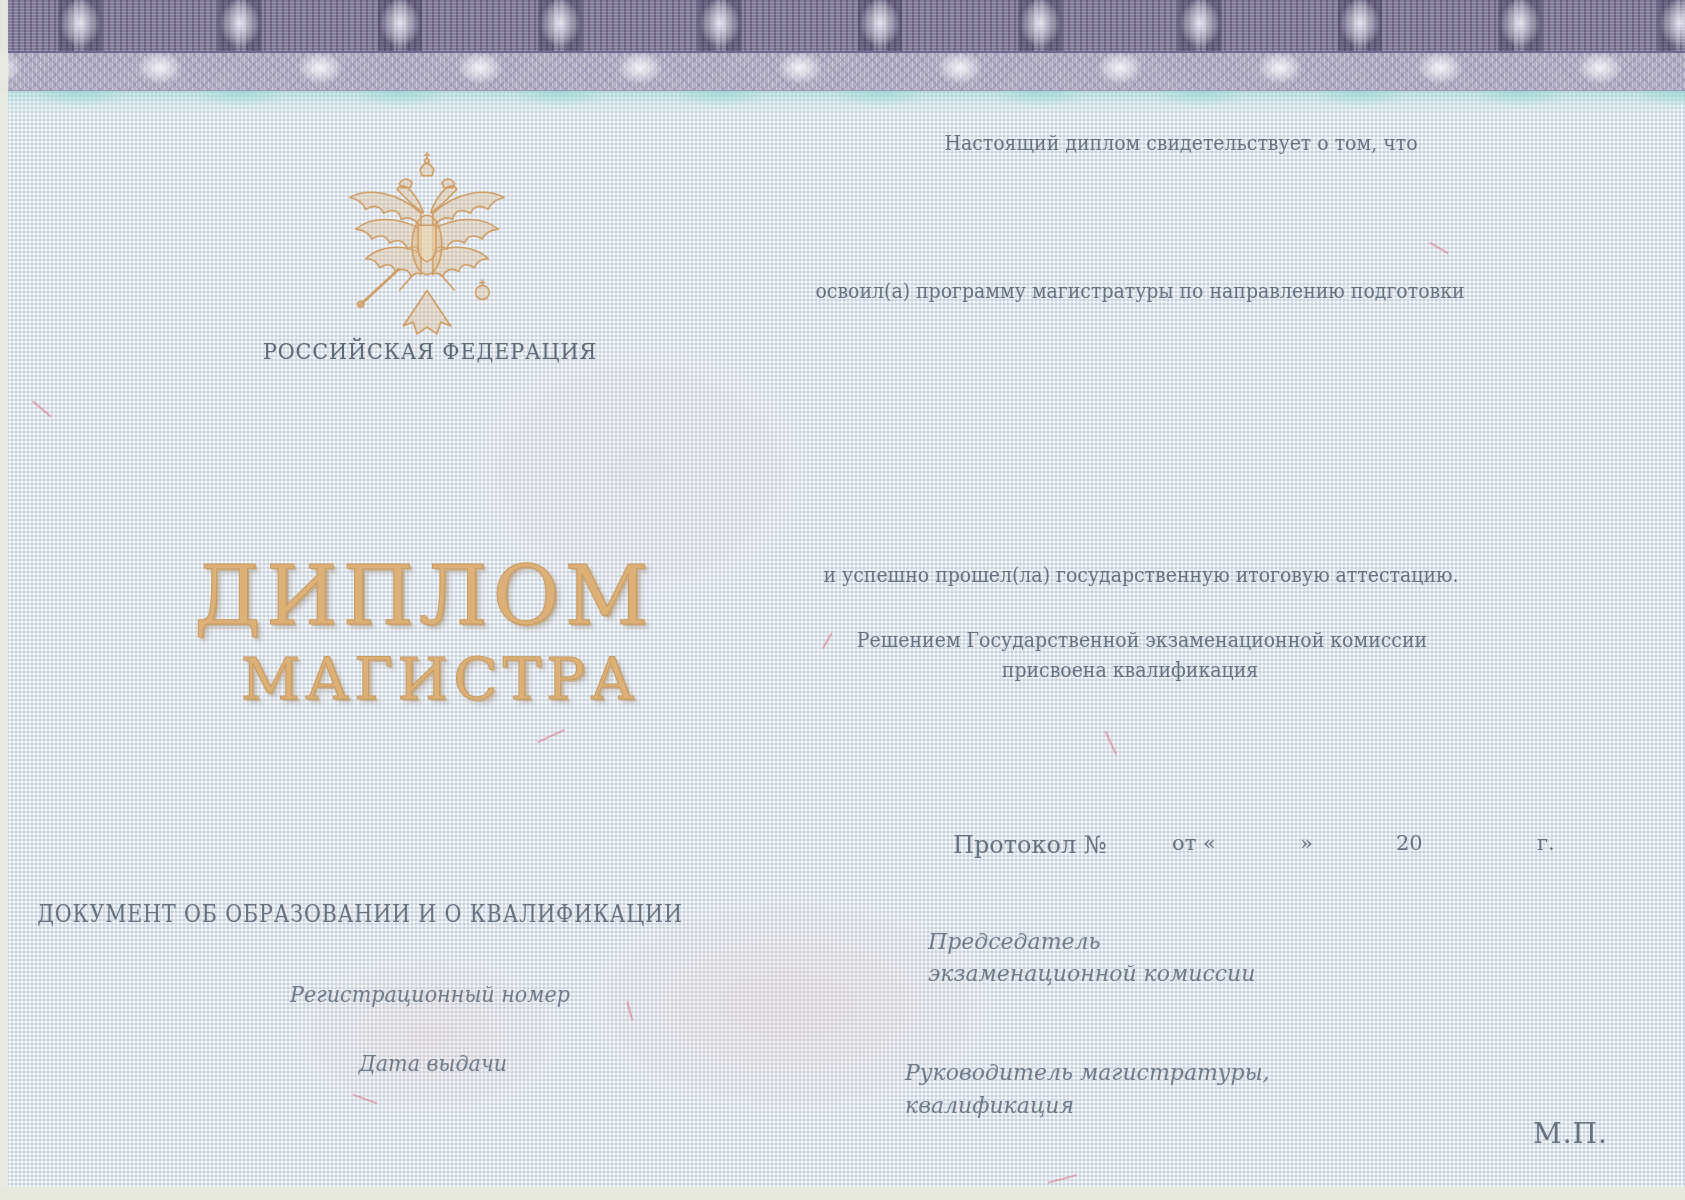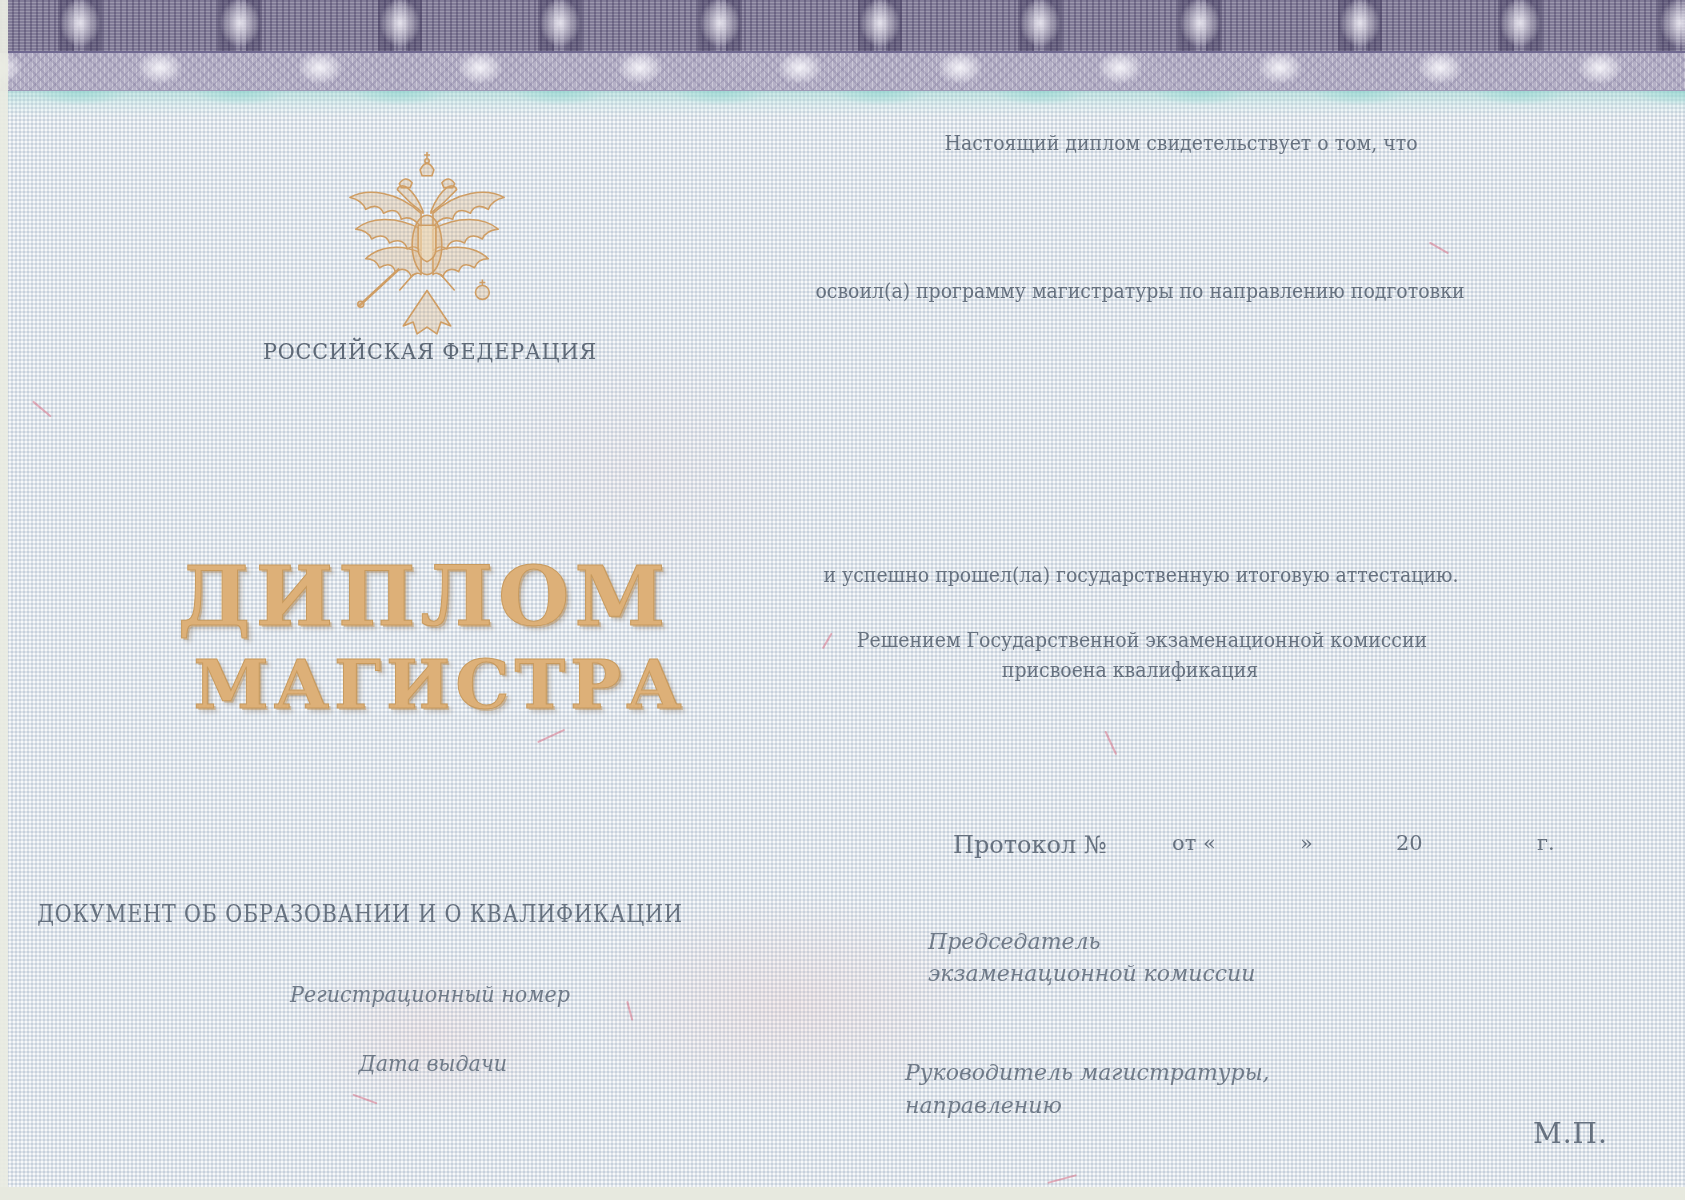--- a/index.html
+++ b/index.html
@@ -44,21 +44,21 @@
       radial-gradient(60px 18px at 50% 0%, rgba(140,212,205,0.55), rgba(160,220,214,0.25) 60%, transparent 80%),
       linear-gradient(180deg, rgba(150,215,208,0.5), rgba(190,232,228,0.25) 55%, transparent);
     background-size:160px 26px, auto; background-repeat:repeat-x;
   }
   .edge-left  { position:absolute; left:0; top:0; width:8px; height:100%; background:#e9ebe2; opacity:.95; z-index:6; }
   .edge-bottom{ position:absolute; left:0; bottom:0; width:100%; height:13px; background:#e7e9df; z-index:6; }
   .t { position:absolute; color:#66717f; white-space:nowrap; }
   .cx { transform:translateX(-50%) scaleX(0.9); transform-origin:center top; }
   .it { font-style:italic; color:#6f7a88; }
   .title {
-    font-weight:bold; color:#ddb078; letter-spacing:5px; line-height:1;
+    font-weight:normal; color:#ddb078; letter-spacing:5px; line-height:1;
     -webkit-text-stroke:1px #c89a5d;
     text-shadow:2px 2px 0 rgba(190,146,88,0.45), 4px 4px 4px rgba(110,85,50,0.25);
   }
   .fiber { position:absolute; height:1.5px; background:#d87187; border-radius:2px; opacity:.55; }
   .sig-block div { white-space:nowrap;font-style:italic; }
 </style>
 </head>
 <body>
 
 <div class="page">
@@ -106,21 +106,21 @@
       <path d="M21,166 L62,128" fill="none" stroke-width="2.6"></path>
       <circle cx="23" cy="164" r="3"></circle>
       <circle cx="146" cy="152" r="7"></circle>
       <path d="M146,145 L146,139 M143,142 L149,142" fill="none"></path>
     </g>
   </svg>
 
   <div class="t cx" style="left:430px;top:338px;font-size:23px;letter-spacing:1px;color:#5e6977">РОССИЙСКАЯ ФЕДЕРАЦИЯ</div>
 
   <div class="t title" style="left:424px;top:555px;font-size:82px;transform:translateX(-50%)">ДИПЛОМ</div>
-  <div class="t title" style="left:440px;top:650px;font-size:68px;transform:translateX(-50%)">МАГИСТРА</div>
+  <div class="t title" style="left:440px;top:650px;font-size:58px;transform:translateX(-50%)">МАГИСТРА</div>
 
   <div class="t cx" style="left:360px;top:900px;font-size:24px;letter-spacing:1px;transform:translateX(-50%) scaleX(0.86)">ДОКУМЕНТ ОБ ОБРАЗОВАНИИ И О КВАЛИФИКАЦИИ</div>
 
   <div class="t it cx" style="left:430px;top:981px;font-size:23px">Регистрационный номер</div>
   <div class="t it cx" style="left:433px;top:1050px;font-size:23px">Дата выдачи</div>
 
   <div class="t cx" style="left:1181px;top:131px;font-size:21px">Настоящий диплом свидетельствует о том, что</div>
   <div class="t cx" style="left:1140px;top:279px;font-size:21px">освоил(а) программу магистратуры по направлению подготовки</div>
   <div class="t cx" style="left:1141px;top:563px;font-size:21px">и успешно прошел(ла) государственную итоговую аттестацию.</div>
   <div class="t cx" style="left:1142px;top:628px;font-size:21px">Решением Государственной экзаменационной комиссии</div>
@@ -132,18 +132,18 @@
   <div class="t" style="left:1396px;top:831px;font-size:21px">20</div>
   <div class="t" style="left:1537px;top:831px;font-size:21px">г.</div>
 
   <div class="t it sig-block" style="left:928px;top:926px;font-size:22px;line-height:32px">
     <div>Председатель</div>
     <div>экзаменационной комиссии</div>
   </div>
 
   <div class="t it sig-block" style="left:905px;top:1056px;font-size:22px;line-height:33px">
     <div>Руководитель магистратуры,</div>
-    <div>направлению</div>
+    <div>квалификация</div>
   </div>
 
   <div class="t" style="left:1533px;top:1117px;font-size:28px;letter-spacing:1px">М.П.</div>
 
 </div>
 
 </body></html>

